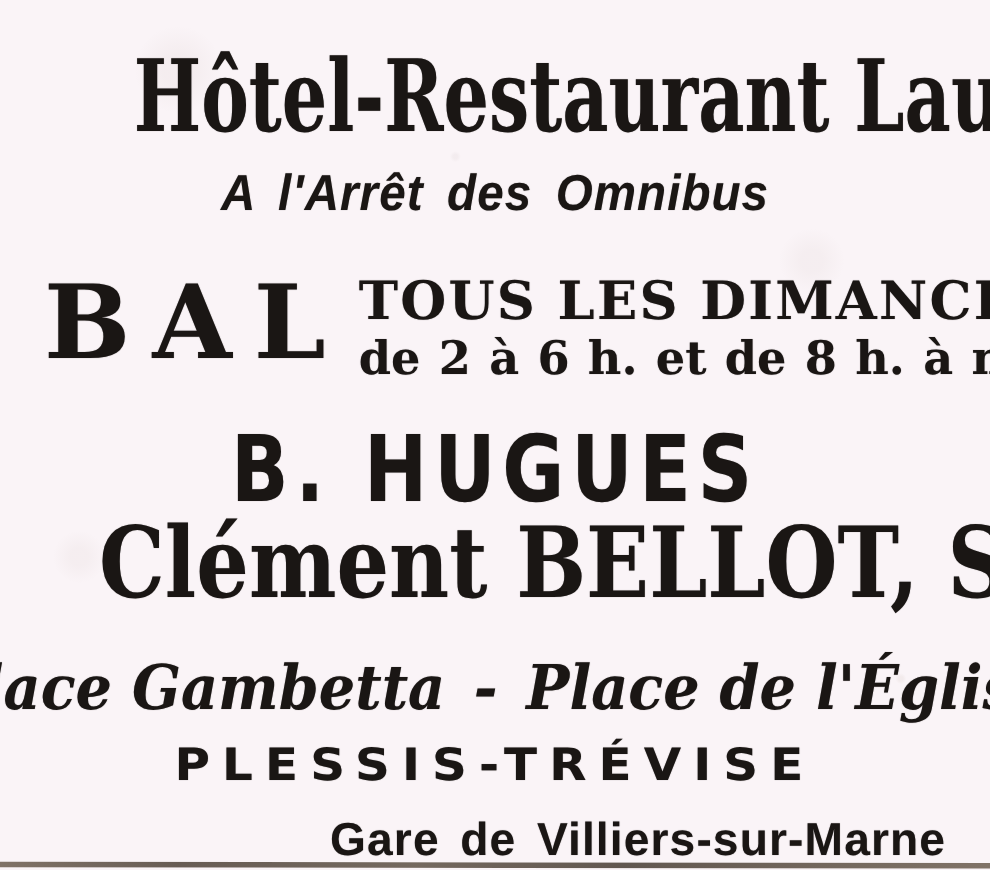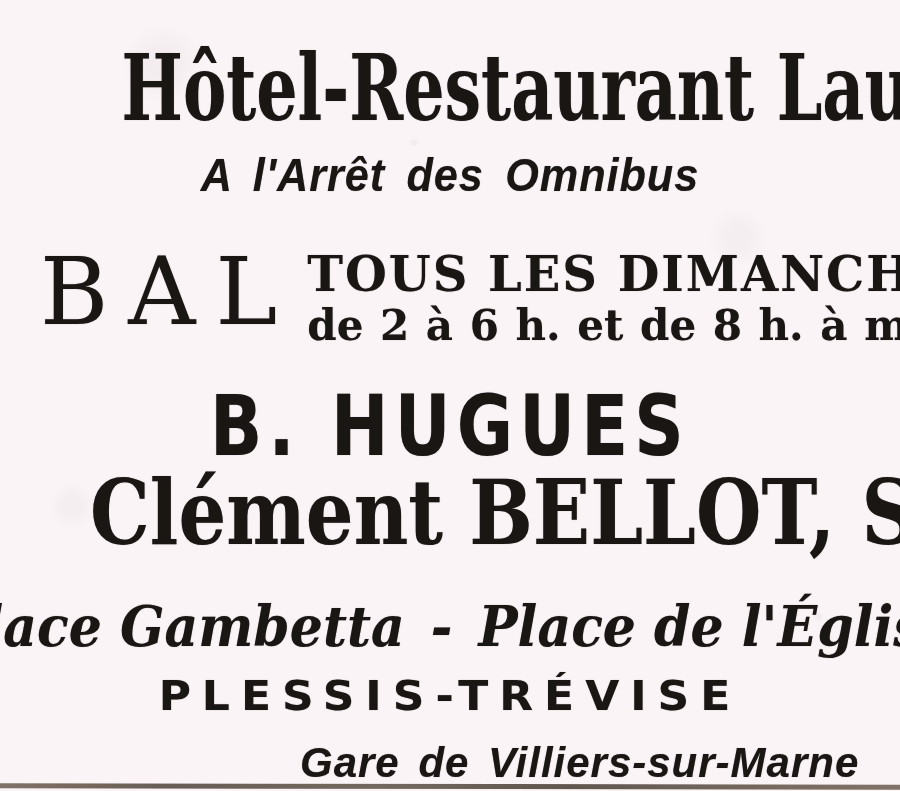--- a/index.html
+++ b/index.html
@@ -42,21 +42,21 @@
     letter-spacing: 1px; word-spacing: 9px;
     transform: scaleX(.94);
     transform-origin: center top;
   }
   .bal-row {
     position: absolute; top: 250px; left: 40px;
     display: flex; align-items: flex-start; gap: 10px;
   }
   .bal-word {
     font-family: "DejaVu Serif", serif;
-    font-weight: 400;
+    font-weight: 700;
     font-size: 93px; line-height: .92;
     letter-spacing: 20px;
   }
   .bal-right { display: flex; flex-direction: column; padding-top: 0; }
   .bal-days {
     font-family: "DejaVu Serif", serif;
     font-weight: 700;
     font-size: 48px; line-height: 1;
     letter-spacing: 2px;
     white-space: nowrap;
@@ -107,21 +107,21 @@
     font-weight: 700;
     font-size: 44px; line-height: 1;
     letter-spacing: 11px;
     transform: scaleY(.92);
     transform-origin: center top;
     white-space: nowrap;
   }
   .station {
     position: absolute; top: 742px; left: 300px;
     font-family: "Liberation Sans", sans-serif;
-    font-style: italic; font-weight: 700;
+    font-weight: 700;
     font-size: 42px; line-height: 1;
     letter-spacing: 1px; word-spacing: 6px;
     white-space: nowrap;
   }
   .bottom-edge {
     position: absolute; left: 0; bottom: 2px;
     width: 100%; height: 5px;
     background: linear-gradient(90deg,
       #6b5c4e 0%, #4e4238 18%, #5d5044 42%,
       #463b32 63%, #5a4d41 82%, #6b5c4e 100%);

